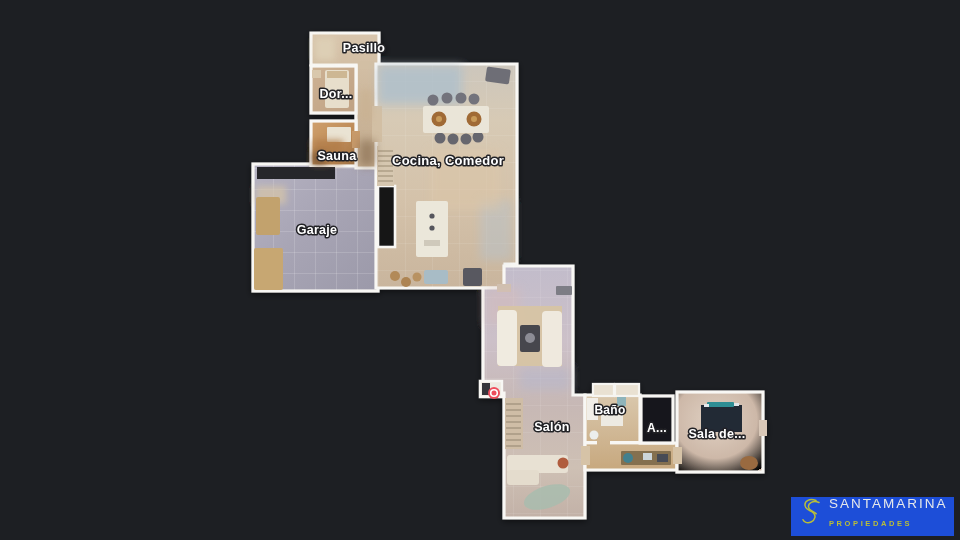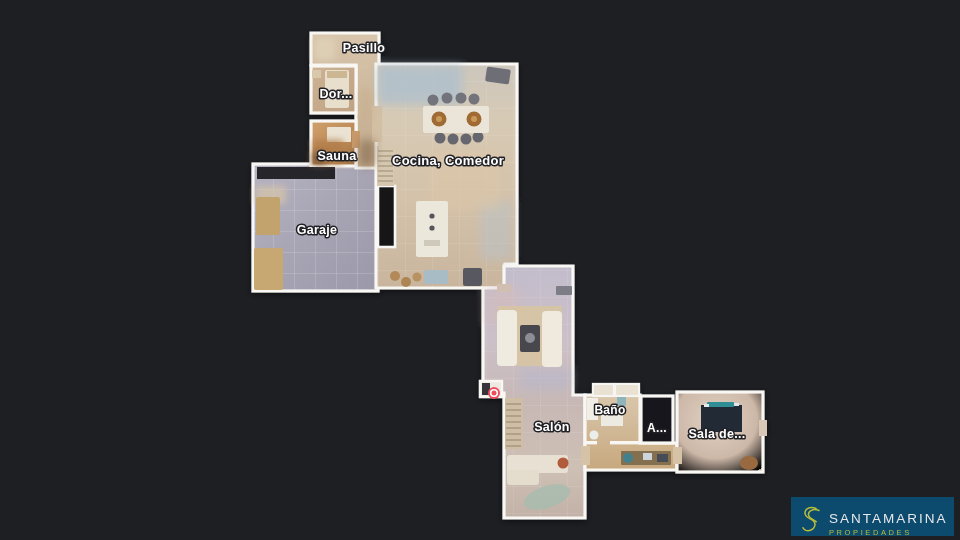--- a/index.html
+++ b/index.html
@@ -2,25 +2,25 @@
 <html><head>
 <meta charset="utf-8">
 <style>
   html,body{margin:0;padding:0;background:#1d1f23;}
   .stage{position:relative;width:960px;height:540px;background:#1d1f23;overflow:hidden;
          font-family:"Liberation Sans",sans-serif;}
   .plan-svg{position:absolute;left:0;top:0;}
   .room-label{font-family:"Liberation Sans",sans-serif;font-weight:bold;fill:#ffffff;
               paint-order:stroke;stroke:#222226;stroke-width:3px;stroke-linejoin:round;
               letter-spacing:0.3px;text-anchor:middle;}
-  .brand{position:absolute;left:791px;top:497px;width:163px;height:39px;background:#0c4a6e;
-         display:flex;align-items:flex-end;box-sizing:border-box;padding-left:9px;gap:7px;}
+  .brand{position:absolute;left:791px;top:497px;width:163px;height:39px;background:#1d4ed8;
+         display:flex;align-items:flex-start;box-sizing:border-box;padding-left:9px;gap:7px;}
   .brand-text{display:flex;flex-direction:column;justify-content:center;}
   .brand-name{font-size:13.5px;letter-spacing:2px;color:#e6e8ea;font-weight:400;line-height:1.05;}
-  .brand-tagline{font-size:7.5px;letter-spacing:2.6px;color:#b9be39;font-weight:400;margin-top:2px;line-height:1;}
+  .brand-tagline{font-size:7.5px;letter-spacing:2.6px;color:#b9be39;font-weight:700;margin-top:9px;line-height:1;}
 </style>
 </head>
 <body>
 
 <div class="stage">
   <svg class="plan-svg" width="960" height="540" viewBox="0 0 960 540">
     <defs>
       <linearGradient id="gPasillo" x1="0" y1="0" x2="0" y2="1">
         <stop offset="0" stop-color="#d8c5ac"></stop>
           <stop offset="0.5" stop-color="#ccb79c"></stop>

